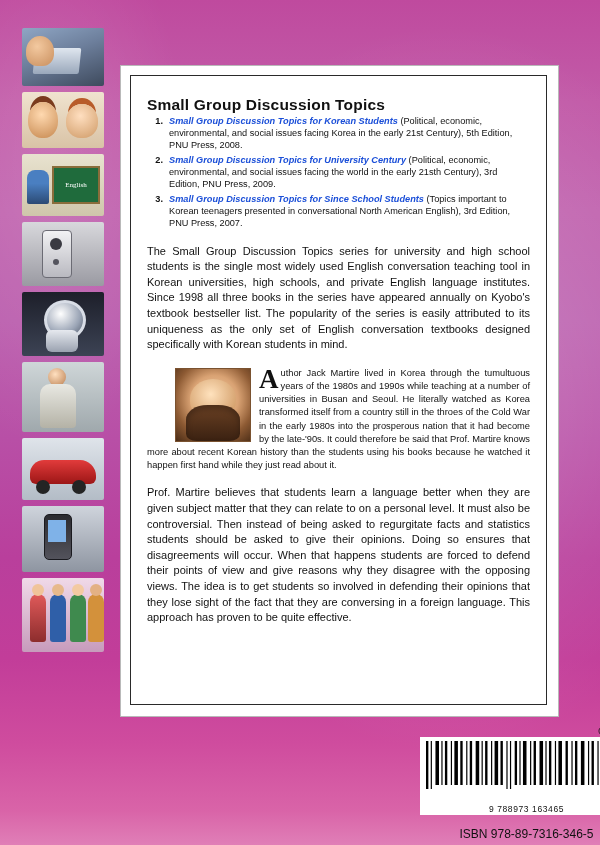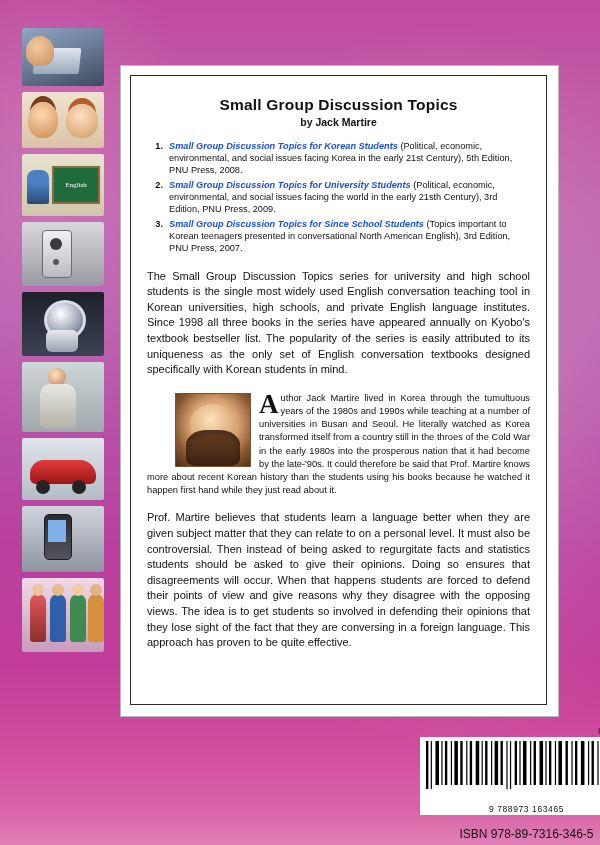--- a/index.html
+++ b/index.html
@@ -177,21 +177,21 @@
     position: absolute;
     left: 9px; top: 9px;
     width: 417px;
     height: 630px;
     border: 1px solid #2a2a2a;
     box-sizing: border-box;
     padding: 14px 16px 10px 16px;
   }
 
   .book-title {
-    text-align: center;
+    text-align: left;
     font-size: 15.5px;
     font-weight: bold;
     color: #111;
     letter-spacing: 0.2px;
     margin: 6px 0 2px 0;
   }
   .book-author {
     text-align: center;
     font-size: 10.5px;
     font-weight: bold;
@@ -336,30 +336,29 @@
     <div class="photo ph6"></div>
     <div class="photo ph7"></div>
     <div class="photo ph8"></div>
     <div class="photo ph9"></div>
   </div>
 
   <div class="panel">
     <div class="panel-inner">
 
       <div class="book-title">Small Group Discussion Topics</div>
-      <div class="book-author">by Jack Martire</div>
 
       <ol class="titles">
         <li>
           <span class="num">1.</span>
           <span class="blue-title">Small Group Discussion Topics for Korean Students</span><span class="desc"> (Political, economic, environmental, and social issues facing Korea in the early 21st Century), 5th Edition, PNU Press, 2008.</span>
         </li>
         <li>
           <span class="num">2.</span>
-          <span class="blue-title">Small Group Discussion Topics for University Students</span><span class="desc"> (Political, economic, environmental, and social issues facing the world in the early 21sth Century), 3rd Edition, PNU Press, 2009.</span>
+          <span class="blue-title">Small Group Discussion Topics for University Century</span><span class="desc"> (Political, economic, environmental, and social issues facing the world in the early 21sth Century), 3rd Edition, PNU Press, 2009.</span>
         </li>
         <li>
           <span class="num">3.</span>
           <span class="blue-title">Small Group Discussion Topics for Since School Students</span><span class="desc"> (Topics important to Korean teenagers presented in conversational North American English), 3rd Edition, PNU Press, 2007.</span>
         </li>
       </ol>
 
       <p class="para">The Small Group Discussion Topics series for university and high school students is the single most widely used English conversation teaching tool in Korean universities, high schools, and private English language institutes.  Since 1998 all three books in the series have appeared annually on Kyobo's textbook bestseller list. The popularity of the series is easily attributed to its uniqueness as the only set of English conversation textbooks designed specifically with Korean students in mind.</p>
 
       <div class="author-block">

